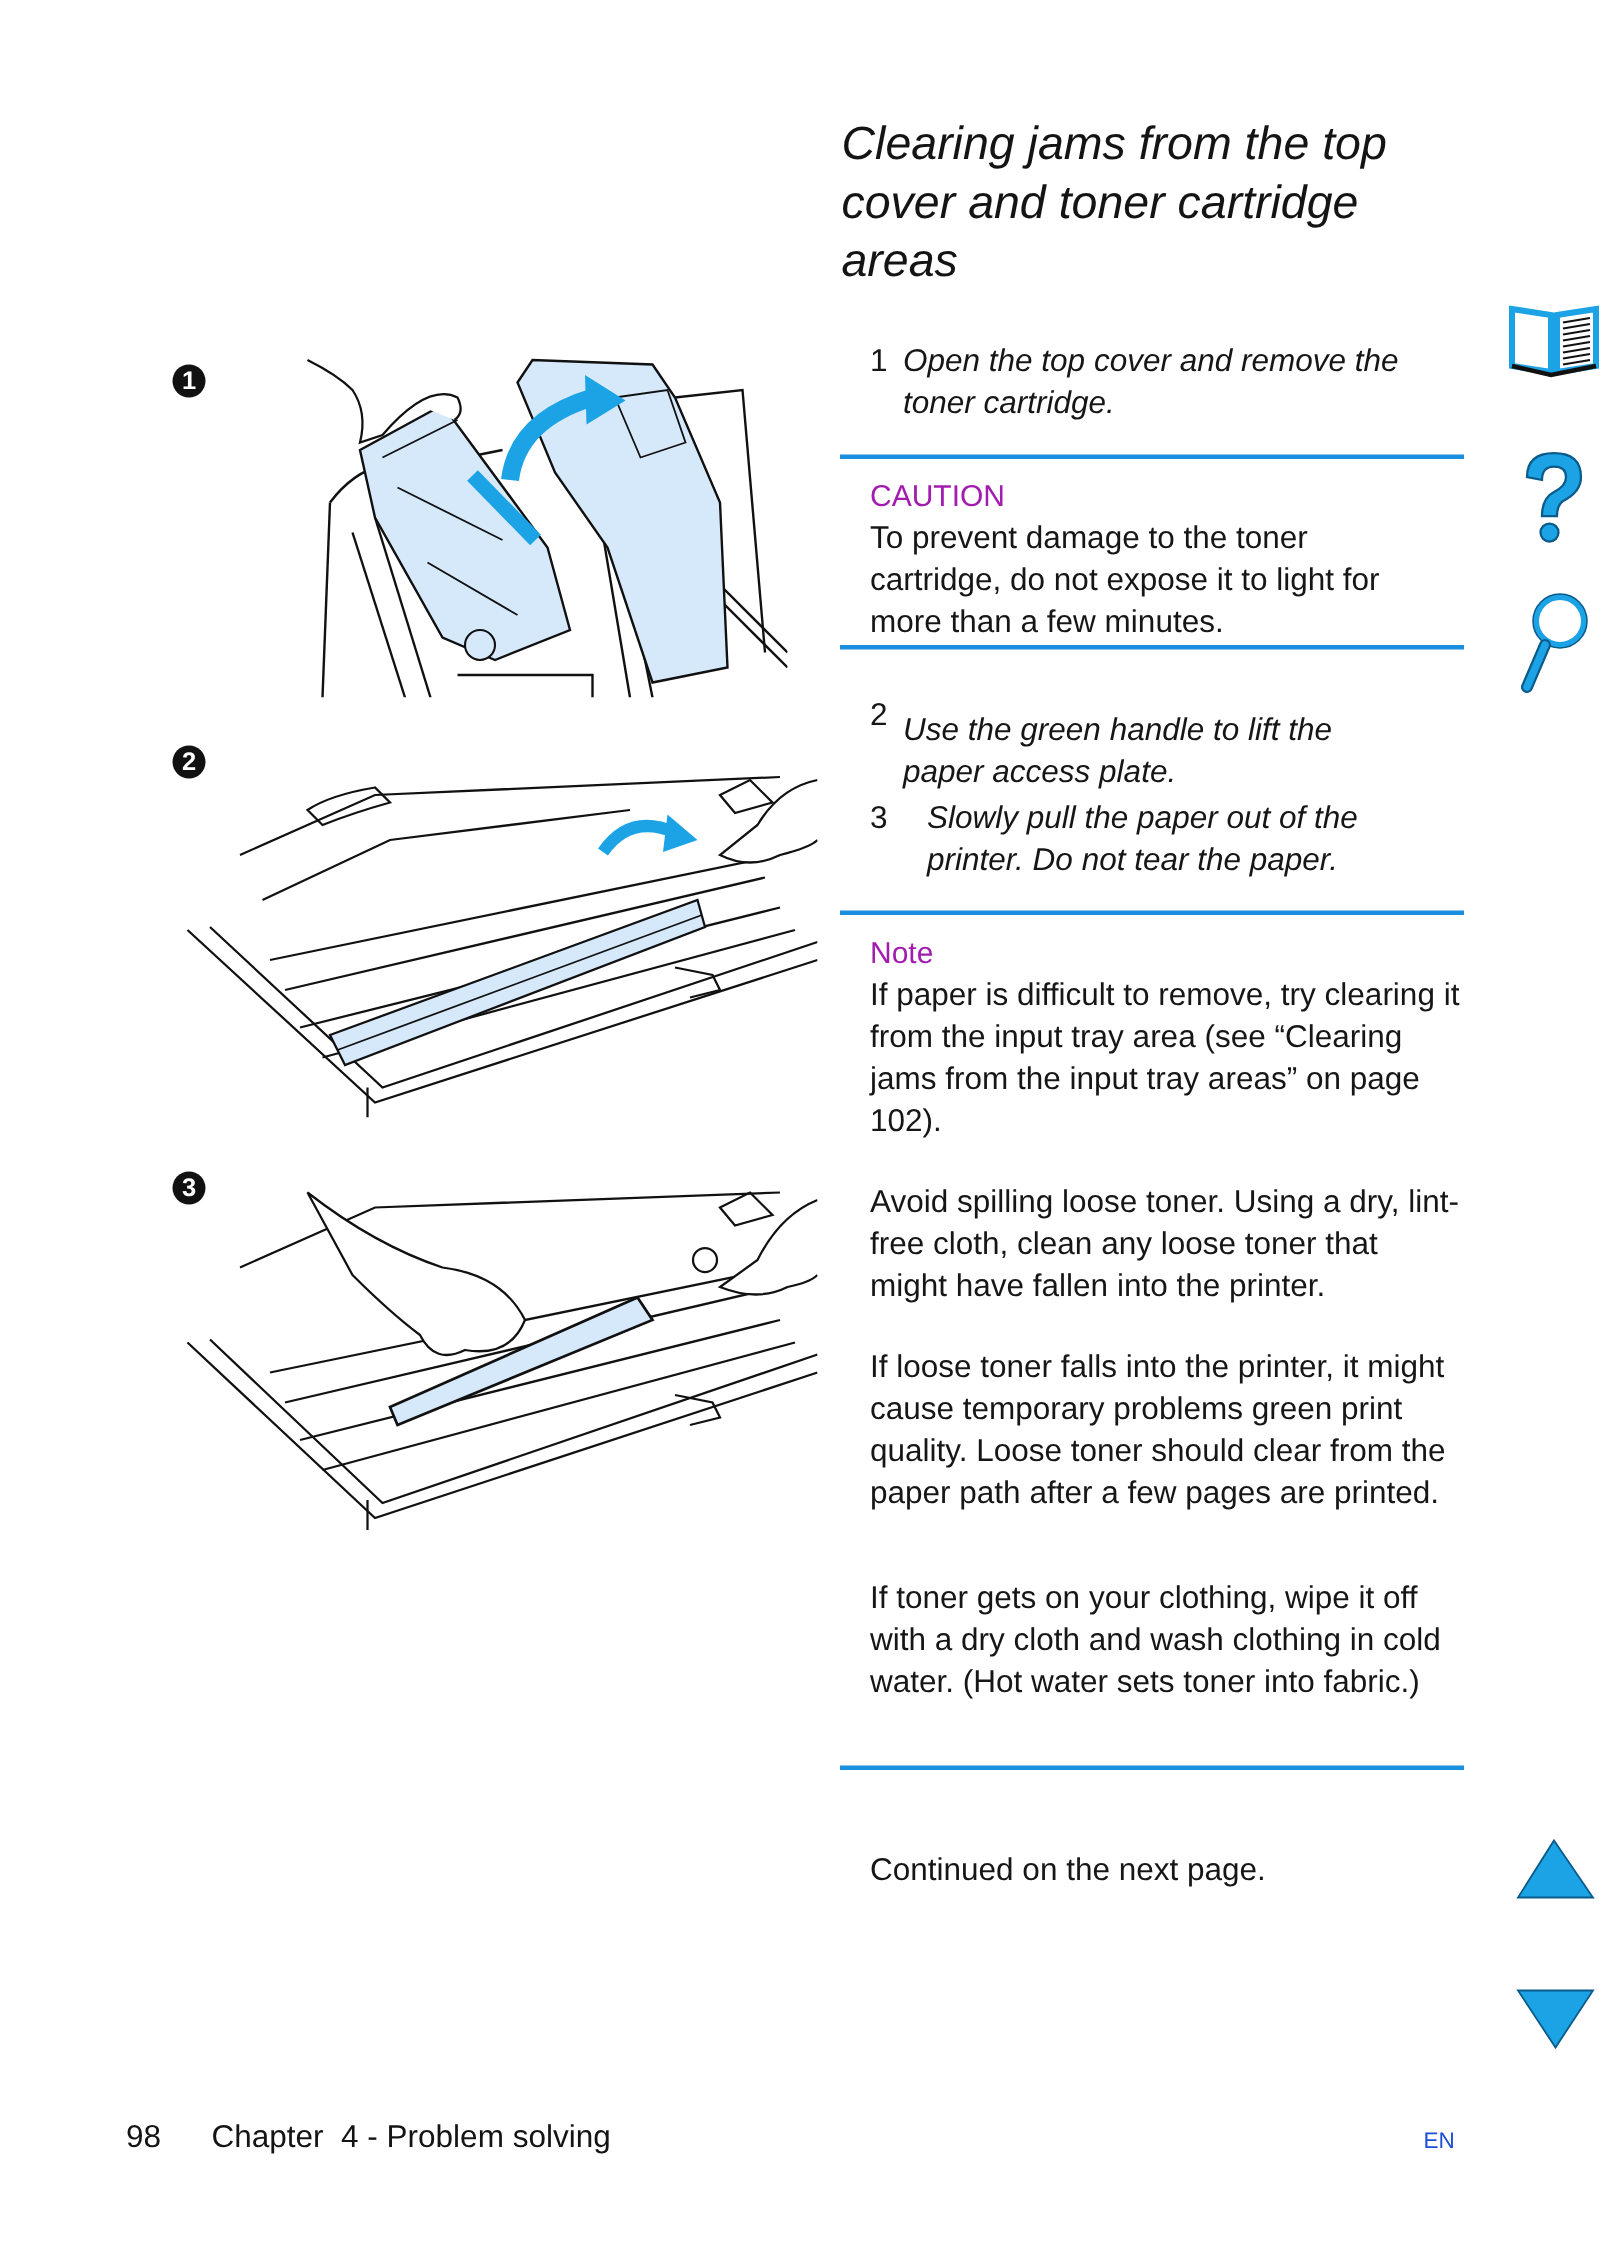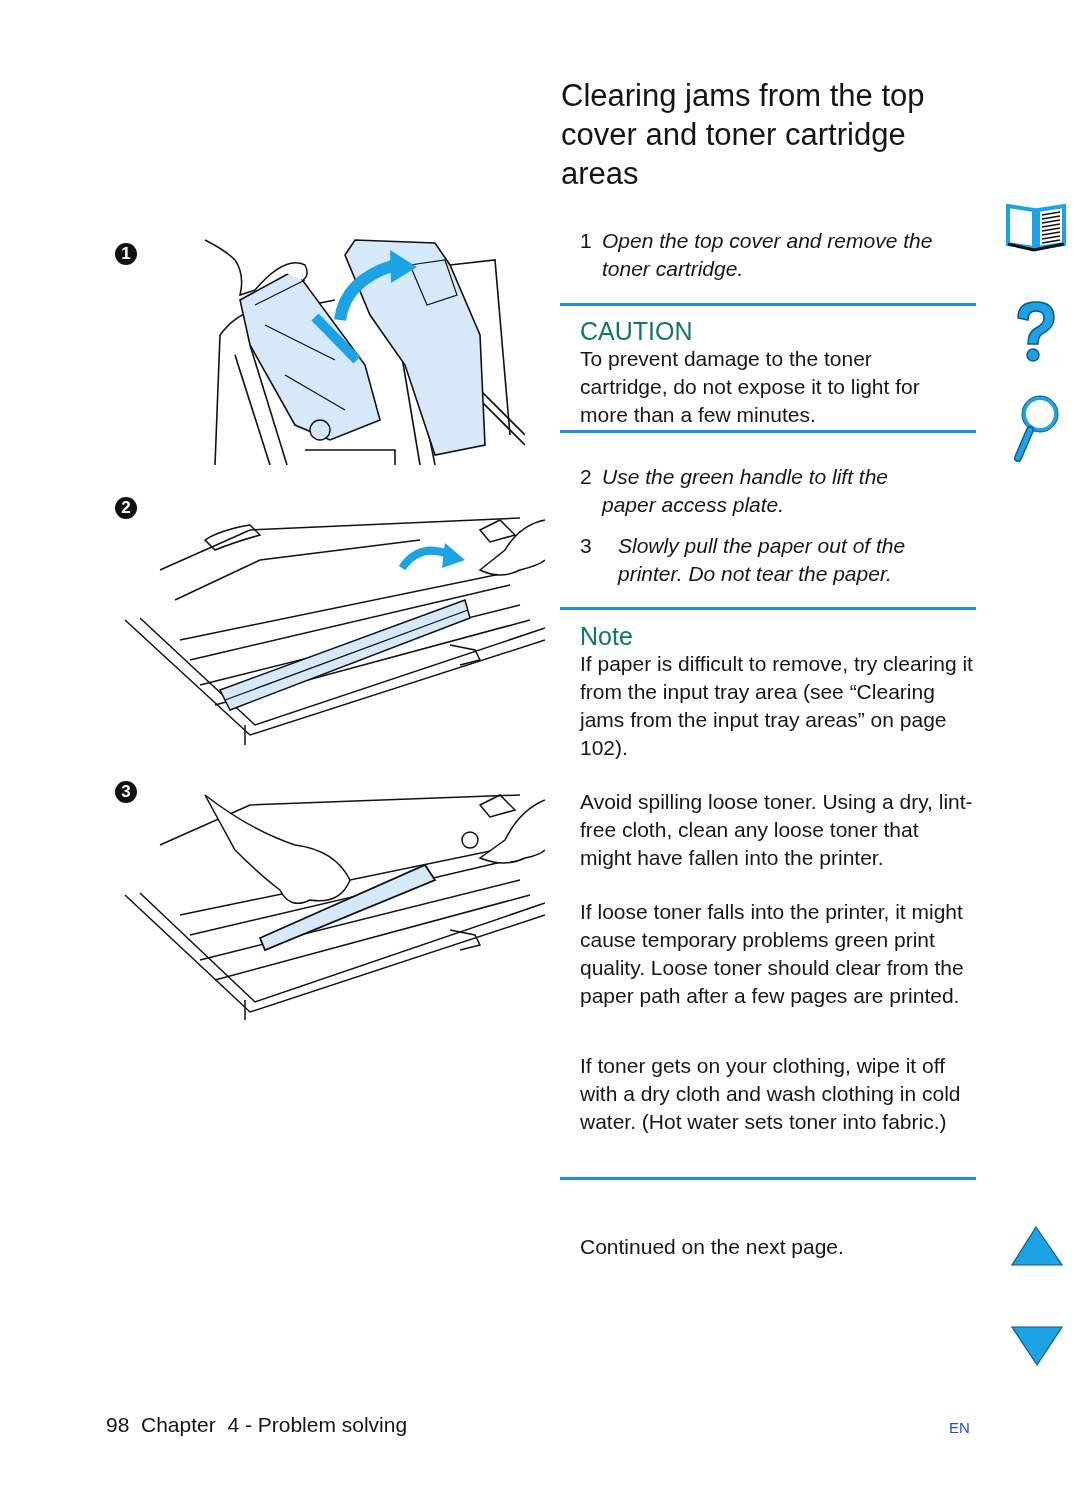--- a/index.html
+++ b/index.html
@@ -1,25 +1,25 @@
 <!DOCTYPE html>
 <html><head>
 <meta charset="utf-8">
 <style>
   html, body { margin:0; padding:0; background:#ffffff; }
   body { width:1080px; height:1495px; position:relative; overflow:hidden;
          font-family:"Liberation Sans", sans-serif; color:#111; }
   .abs { position:absolute; }
-  .title { left:561px; top:76px; width:420px; font-size:31px; line-height:39px; color:#141414; }
+  .title { left:561px; top:76px; width:420px; font-size:31px; line-height:39px; color:#141414;font-style:italic; }
   .body-text { font-size:21px; line-height:28px; color:#161616; }
   .step { left:580px; width:400px; display:flex; }
   .step .num { width:22px; flex:none; }
   .step .txt { flex:1;font-style:italic; }
   .rule { left:560px; width:416px; height:3px; background:#1a8ee0; }
-  .label-blue { color:#0f766e; font-size:25px; line-height:28px; }
+  .label-blue { color:#a21caf; font-size:20px; line-height:28px; }
   .para { left:580px; width:400px; }
   .footer { top:1413px; font-size:21px; color:#141414; }
   .callout { width:22px; height:22px; border-radius:50%; background:#111; color:#fff;
              font-size:17px; line-height:22px; text-align:center; font-weight:bold; }
   .side-icon { left:1004px; width:64px; height:64px; }
   svg { display:block; }
 </style>
 </head>
 <body>
 
@@ -34,21 +34,21 @@
 
 <div class="abs para" style="top:317px;">
   <div class="label-blue">CAUTION</div>
   <div class="body-text" style="width:385px;">To prevent damage to the toner cartridge, do not expose it to light for more than a few minutes.</div>
 </div>
 
 <div class="abs rule" style="top:430px;"></div>
 
 <div class="abs step body-text" style="top:463px;">
   <span class="num">2</span>
-  <span class="txt" style="width:320px;flex:none;">Use the green handle to lift the paper access plate.</span>
+  <span class="txt" style="width:320px;flex:none;margin-top:10px;">Use the green handle to lift the paper access plate.</span>
 </div>
 <div class="abs step body-text" style="top:532px;">
   <span class="num">3</span>
   <span class="txt" style="width:320px;flex:none;margin-left:16px;">Slowly pull the paper out of the printer. Do not tear the paper.</span>
 </div>
 
 <div class="abs rule" style="top:607px;"></div>
 
 <div class="abs para" style="top:622px;">
   <div class="label-blue">Note</div>
@@ -56,21 +56,21 @@
 </div>
 
 <div class="abs para body-text" style="top:788px;width:395px;">Avoid spilling loose toner. Using a dry, lint-free cloth, clean any loose toner that might have fallen into the printer.</div>
 <div class="abs para body-text" style="top:898px;width:395px;">If loose toner falls into the printer, it might cause temporary problems green print quality. Loose toner should clear from the paper path after a few pages are printed.</div>
 <div class="abs para body-text" style="top:1052px;width:395px;">If toner gets on your clothing, wipe it off with a dry cloth and wash clothing in cold water. (Hot water sets toner into fabric.)</div>
 
 <div class="abs rule" style="top:1177px;"></div>
 
 <div class="abs para body-text" style="top:1233px;">Continued on the next page.</div>
 
-<div class="abs footer" style="left:106px;text-align:center;">98</div>
+<div class="abs footer" style="left:84px;text-align:center;">98</div>
 <div class="abs footer" style="left:141px;white-space:pre;">Chapter  4 - Problem solving</div>
 <div class="abs" style="left:949px;top:1419px;font-size:15px;color:#1d4ed8;">EN</div>
 
 <div class="abs callout" style="left:115px;top:243px;">1</div>
 <div class="abs callout" style="left:115px;top:497px;">2</div>
 <div class="abs callout" style="left:115px;top:781px;">3</div>
 
 <div class="abs" style="left:195px;top:235px;width:330px;height:230px;">
   <svg width="330" height="230" viewBox="0 0 330 230">
     <g fill="none" stroke="#111" stroke-width="1.6">

